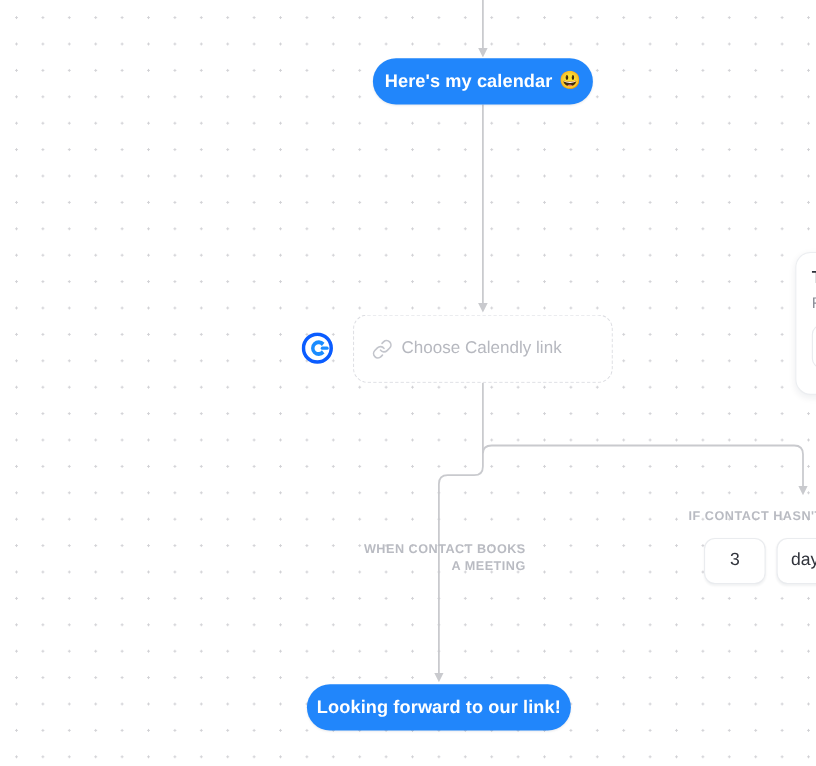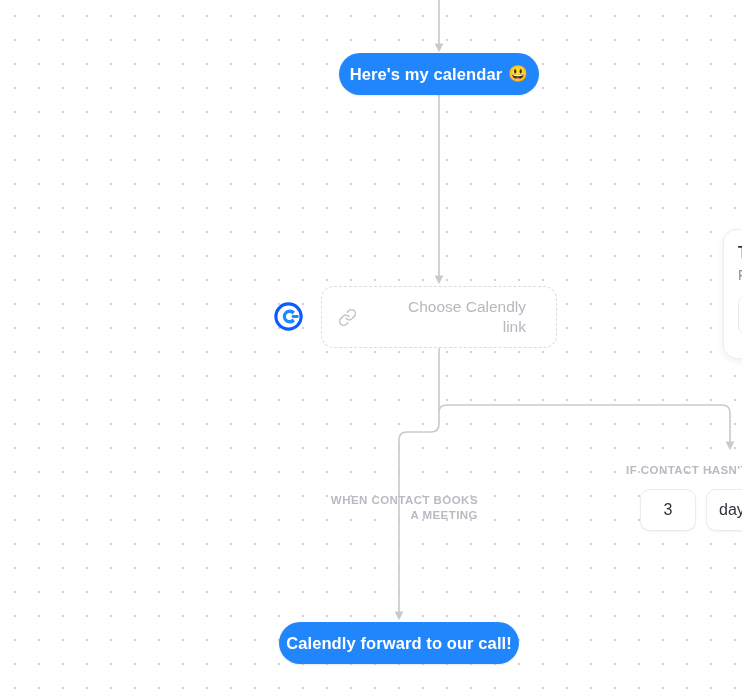--- a/index.html
+++ b/index.html
@@ -52,27 +52,26 @@
     border-radius: 13px;
     background: #ffffff;
     display: flex;
     align-items: center;
     padding: 0 16px;
     cursor: pointer;
   }
   .link-icon { flex: 0 0 auto; margin-right: 8px; color: #c3c5cc; display: flex; align-items: center; }
   .dashed-label {
     flex: 1 1 auto;
-    text-align: right;
+    text-align: left;
     color: #b6b8bf;
     font-size: 15.5px;
     line-height: 20px;
     font-weight: 400;
     padding-right: 14px;
-    margin-left: 40px;
   }
   #calendly-logo {
     position: absolute;
     left: 274px;
     top: 302px;
     width: 29px;
     height: 29px;
     display: flex;
     align-items: center;
     justify-content: center;
@@ -192,14 +191,14 @@
 <div class="branch-label" id="label-left">WHEN CONTACT BOOKS A MEETING</div>
 
 <div class="branch-label" id="label-right">IF CONTACT HASN'T</div>
 
 <div id="delay-group">
   <div class="delay-box" id="delay-amount">3</div>
   <div class="delay-box" id="delay-unit">day</div>
 </div>
 
 <div class="node bubble" id="bubble-bottom">
-  <span>Calendly forward to our call!</span>
+  <span>Looking forward to our link!</span>
 </div>
 
 </body></html>

